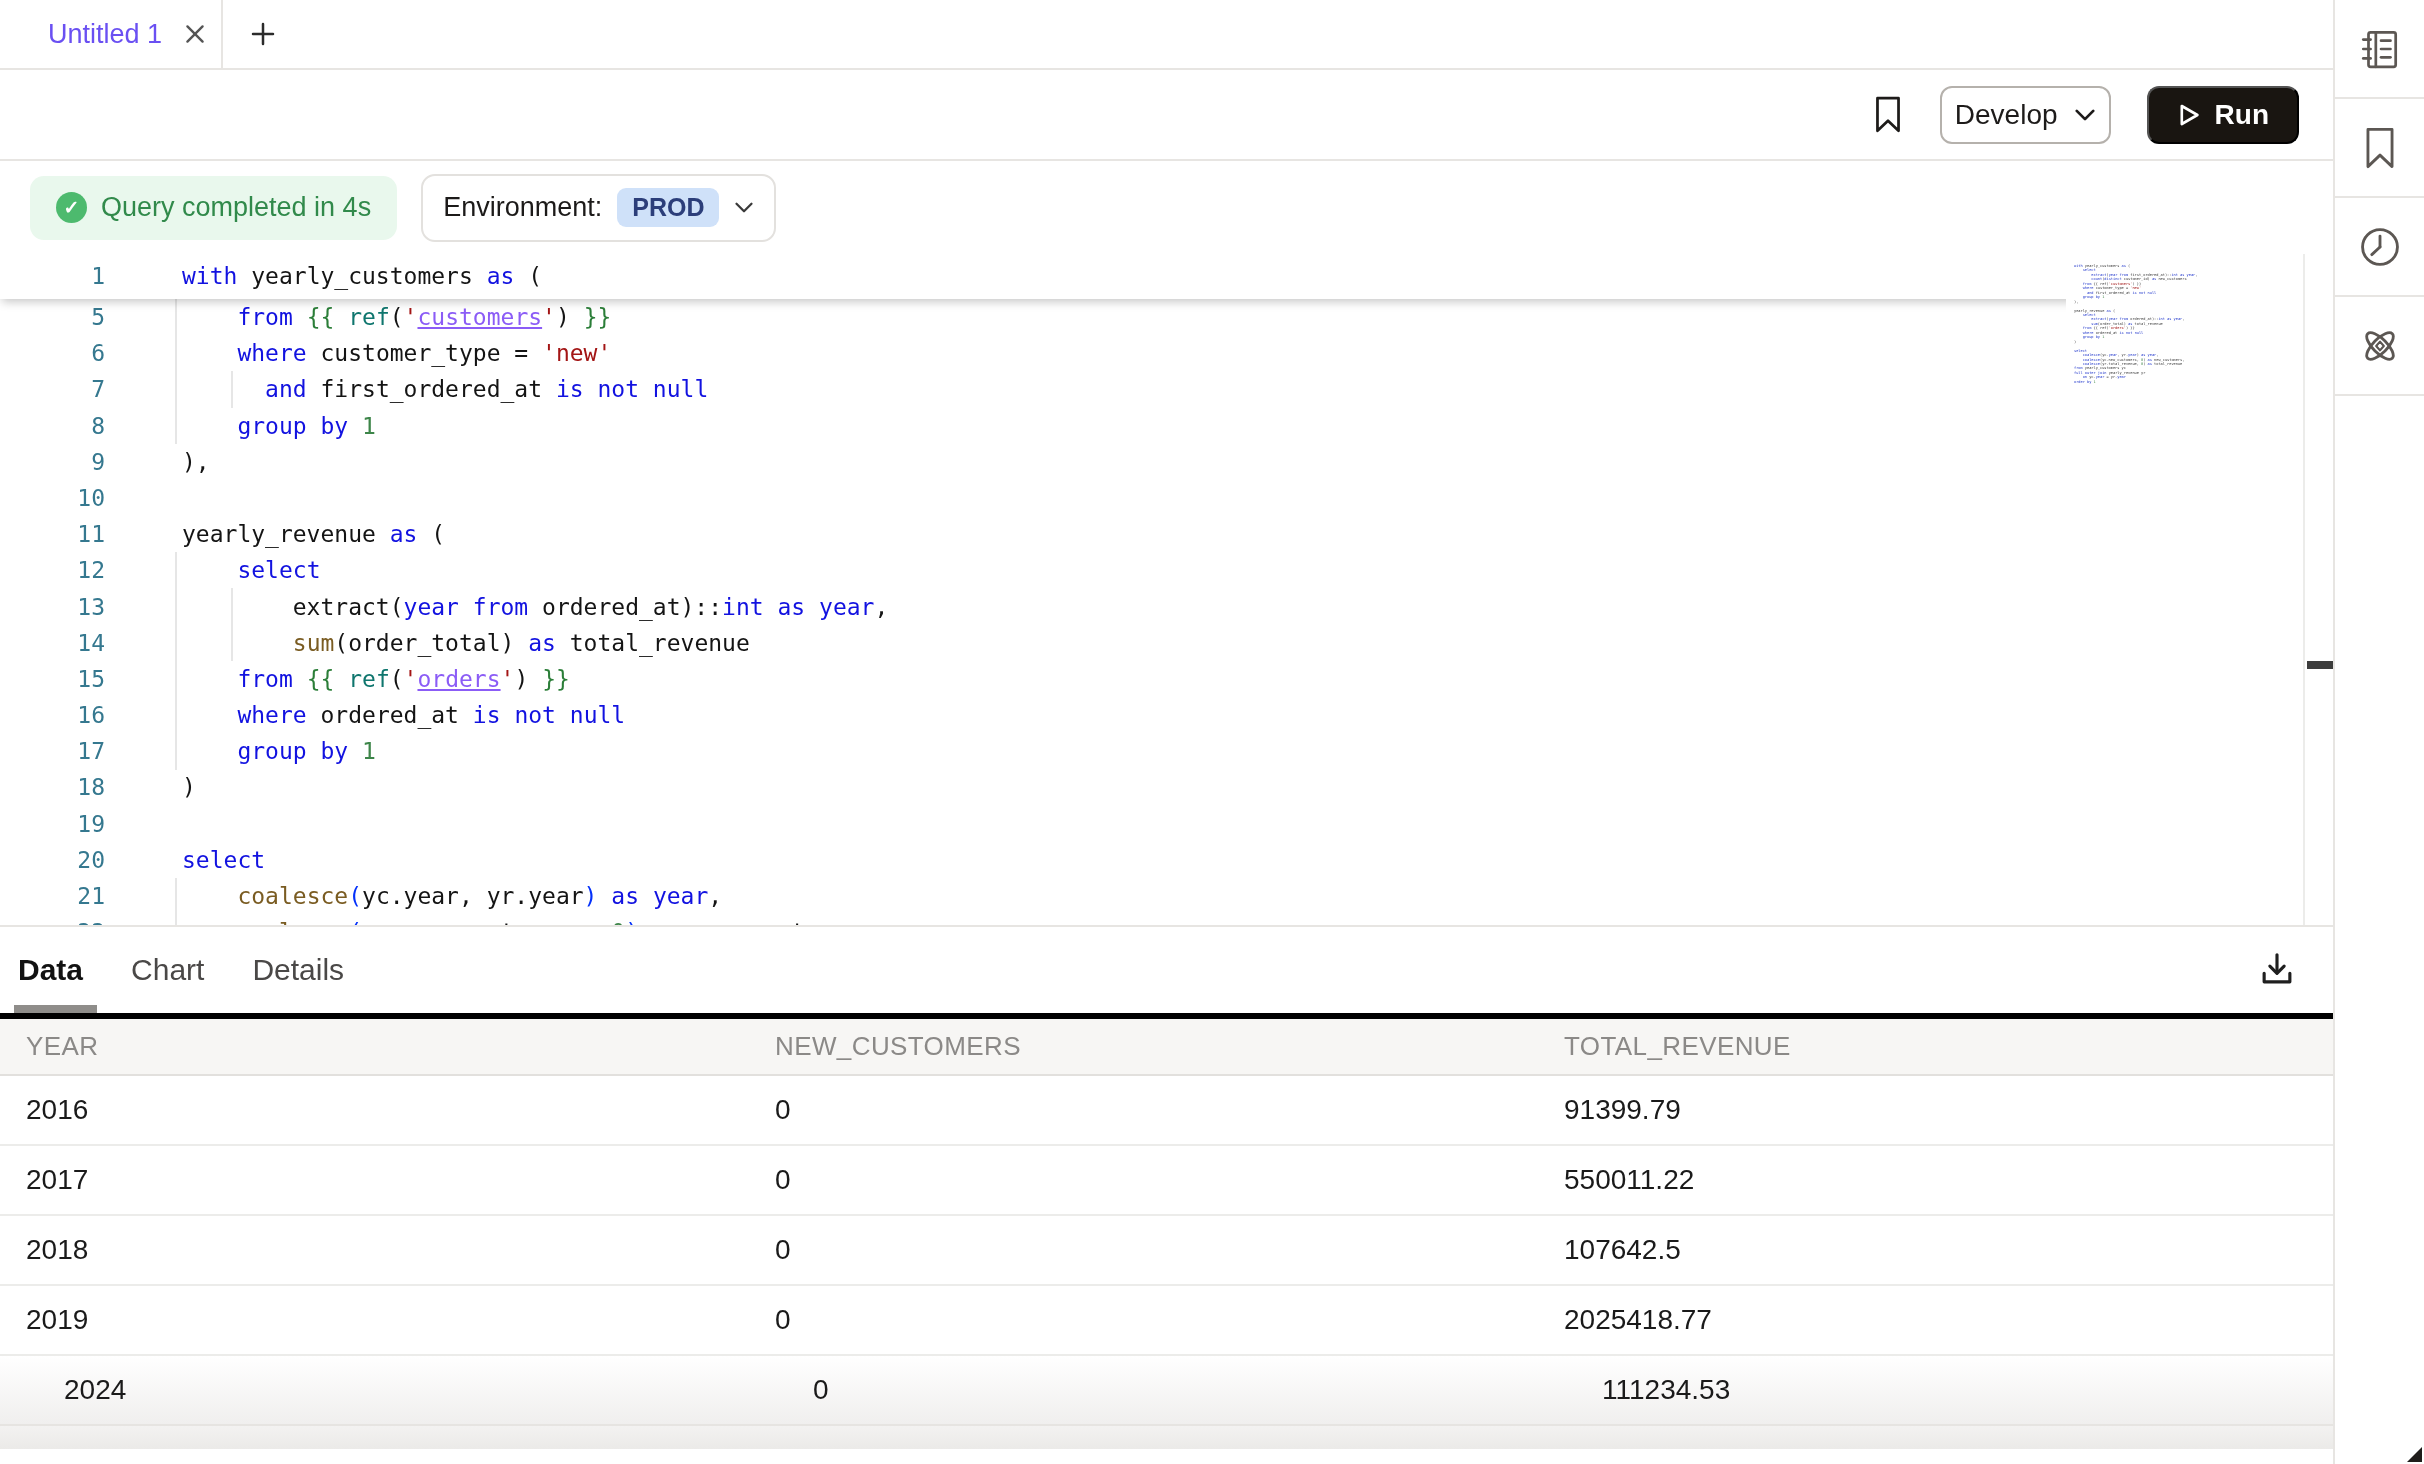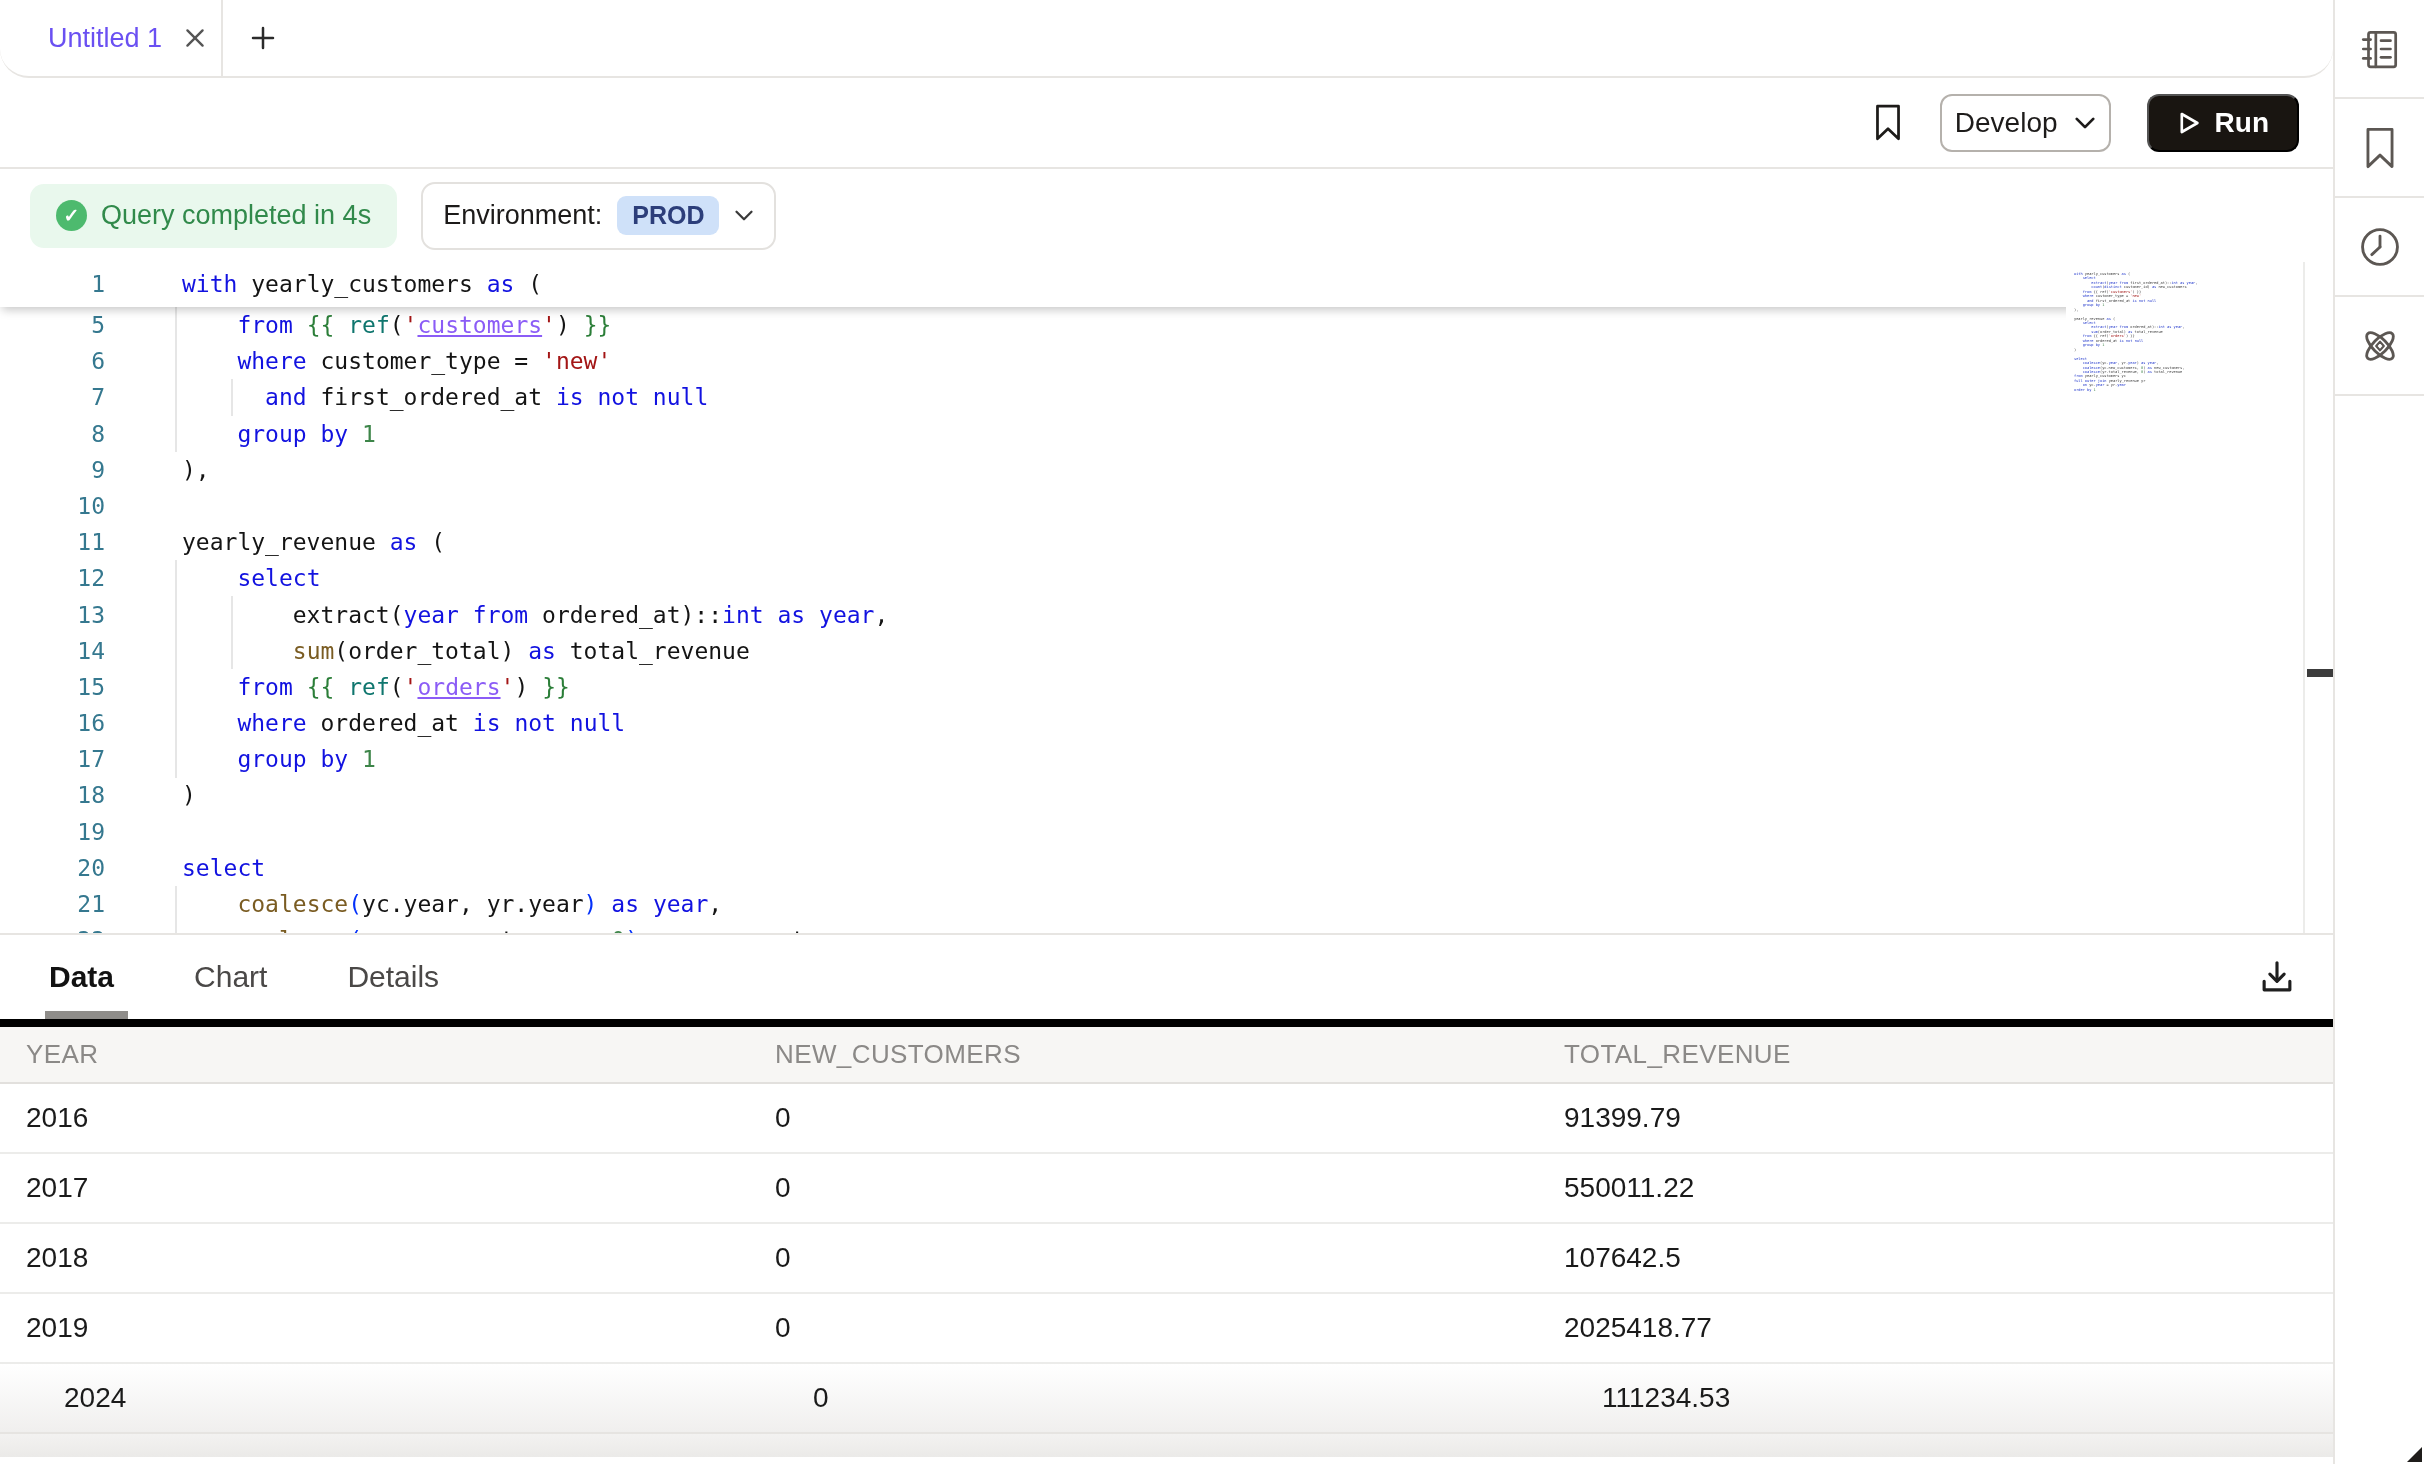--- a/index.html
+++ b/index.html
@@ -6,21 +6,21 @@
   .page{position:relative;width:2424px;height:1464px;background:#fff;overflow:hidden;
         font-family:"Liberation Sans",sans-serif;color:#191919;}
   
   .sidebar{position:absolute;top:0;right:0;width:91px;height:1464px;background:#fff;
            border-left:2px solid #e7e5e2;box-sizing:border-box;}
   .side-cell{height:97px;border-bottom:2px solid #e7e5e2;display:flex;align-items:center;justify-content:center;}
   .side-cell svg{stroke:#5c5753;fill:none;stroke-width:2.6;stroke-linecap:round;stroke-linejoin:round;}
   
   .main{position:absolute;top:0;left:0;width:2333px;height:1464px;}
   
-  .tabbar{height:78px;border-bottom:2px solid #e7e5e2;display:flex;align-items:stretch;box-sizing:border-box;background:#fff;border-radius:29px;}
+  .tabbar{height:70px;border-bottom:2px solid #e7e5e2;display:flex;align-items:stretch;box-sizing:border-box;background:#fff;}
   .tab{width:223px;display:flex;align-items:center;padding:0 0 0 48px;box-sizing:border-box;
        border-right:2px solid #e7e5e2;gap:20px;}
   .tab-title{color:#6a50f2;font-size:27px;}
   .tab-close{display:flex;align-items:center;cursor:pointer;}
   .newtab{display:flex;align-items:center;justify-content:center;width:80px;cursor:pointer;}
   
   .toolbar{height:91px;border-bottom:2px solid #e7e5e2;box-sizing:border-box;display:flex;
            align-items:center;justify-content:flex-end;gap:36px;padding-right:34px;background:#fff;}
   .bm-btn{display:flex;align-items:center;}
   .btn-develop{display:inline-flex;align-items:center;gap:16px;height:58px;padding:0 13px;
@@ -52,22 +52,22 @@
   .guide{position:absolute;width:2px;background:#e6e6e6;z-index:1;}
   .minimap{position:absolute;top:0;right:30px;width:237px;height:100%;background:#fff;z-index:3;cursor:pointer;}
   .minimap pre{margin:10px 0 0 8px;font-family:"DejaVu Sans Mono",monospace;
                font-size:3.6px;line-height:4.45px;color:#3a3a3a;}
   .mm-k{color:#2238cc;} .mm-s{color:#a31515;} .mm-n{color:#3d8549;}
   .scrollgutter{position:absolute;top:0;right:0;width:30px;height:100%;background:#fff;
                 border-left:2px solid #ececea;box-sizing:border-box;z-index:4;}
   .scrollthumb{position:absolute;top:407px;left:2px;width:26px;height:8px;background:#3c3c3c;}
   
   .results{border-top:2px solid #e7e5e2;box-sizing:border-box;}
-  .rtabs{height:92px;display:flex;align-items:center;gap:80px;padding-left:49px;position:relative;
-         border-bottom:8px solid #000000;box-sizing:border-box;}
+  .rtabs{height:92px;display:flex;align-items:center;gap:48px;padding-left:18px;position:relative;
+         border-bottom:6px solid #000000;box-sizing:border-box;}
   .rtab{font-size:30px;color:#4a4847;position:relative;height:100%;display:flex;align-items:center;cursor:pointer;}
   .rtab.active{color:#121212;font-weight:700;}
   .rtab.active::after{content:"";position:absolute;left:-4px;right:-14px;bottom:0;height:8px;background:#8f8d8a;}
   .dl-btn{position:absolute;right:36px;top:22px;cursor:pointer;}
   .thead{height:57px;background:#f7f6f4;border-bottom:2px solid #e2e0dd;display:flex;align-items:center;
          color:#8b8987;font-size:26px;letter-spacing:0.4px;box-sizing:border-box;}
   .tbody .t-row{height:70px;display:flex;align-items:center;border-bottom:2px solid #ececea;
                 font-size:28px;color:#1a1a1a;box-sizing:border-box;}
   .tbody .t-row:last-child{border-bottom:2px solid #e6e4e1;background:linear-gradient(180deg,#ffffff 0%,#f0efee 100%);padding-left:38px;}
   .c0{width:775px;padding-left:26px;box-sizing:border-box;}

